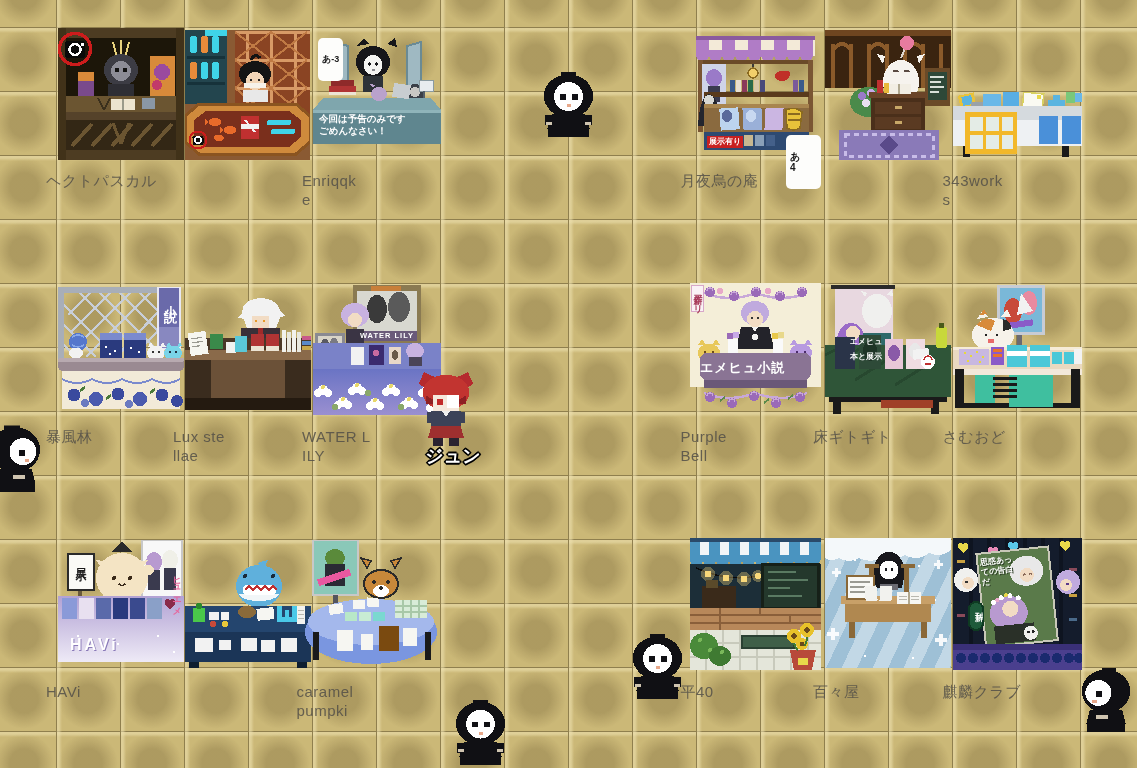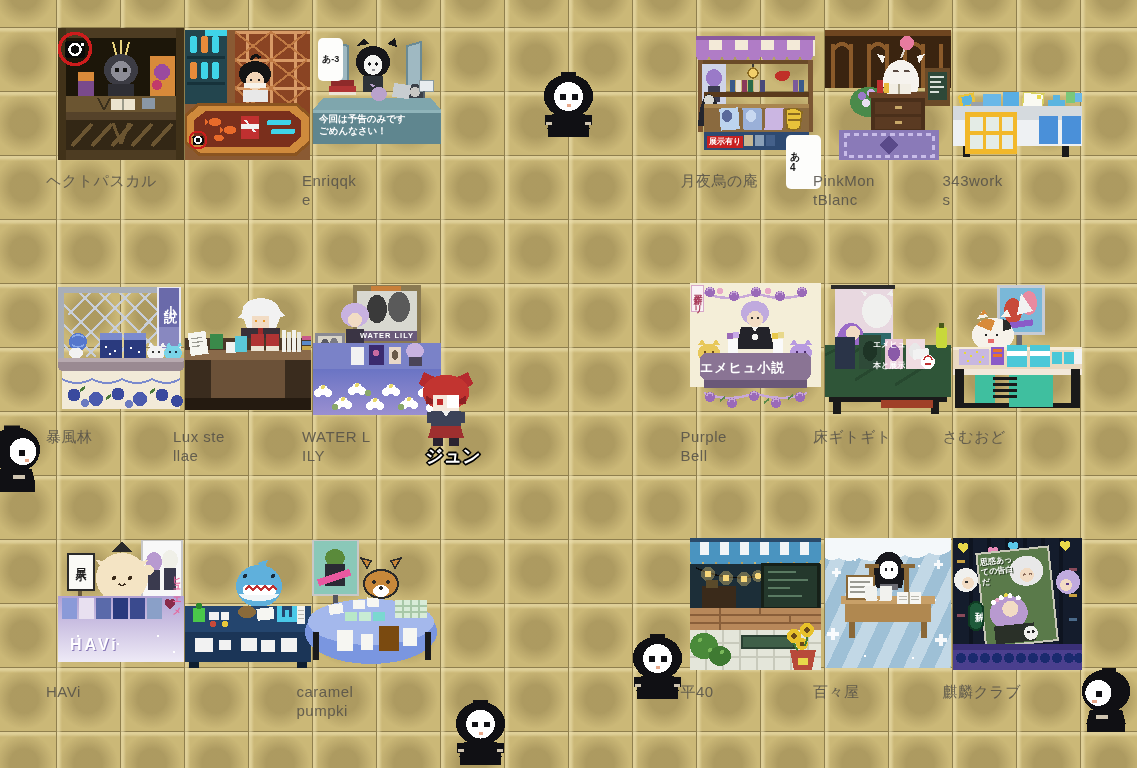--- a/index.html
+++ b/index.html
@@ -283,22 +283,20 @@
           <rect x="70" y="91" width="7" height="3" fill="#c8a868"></rect>
         <path d="M62 54 h24 v10 h-24z" fill="#f2eee4"></path>
         <line x1="74" y1="54" x2="74" y2="64" stroke="#b0a890" stroke-width="1.5"></line>
         <rect x="52" y="50" width="6" height="13" fill="#c03030"></rect>
         <rect x="59" y="53" width="5" height="10" fill="#e8b83a"></rect>
         <rect x="14" y="100" width="100" height="30" fill="#8a7ab8"></rect>
         <rect x="20" y="104" width="88" height="22" fill="none" stroke="#c8bce8" stroke-width="3" stroke-dasharray="5 4"></rect>
         <path d="M64 106 l10 9 -10 9 -10 -9z" fill="#5a4a8a"></path>
       </svg>
     </div>
-    <div class="booth-label" style="top:141px">PinkMon
-tBlanc</div>
   </div>
 
   <div class="booth" style="left:953px;top:92px;width:129px;height:65px">
     <div class="art">
       <svg viewBox="0 0 129 65" width="129" height="65">
         <rect x="6" y="2" width="16" height="13" fill="#e8c23a" transform="rotate(-12 14 8)"></rect>
         <rect x="9" y="4" width="10" height="9" fill="#5ab4e0" transform="rotate(-12 14 8)"></rect>
         <rect x="18" y="10" width="12" height="6" fill="#9aa2a8"></rect>
         <rect x="30" y="2" width="18" height="13" fill="#6ab8e8"></rect>
         <rect x="50" y="0" width="16" height="15" fill="#58aee4"></rect>
@@ -559,21 +557,21 @@
         <rect x="111" y="42" width="11" height="21" rx="3" fill="#c8d83a"></rect>
         <rect x="114" y="38" width="5" height="5" fill="#4a5a1a"></rect>
         <rect x="88" y="64" width="16" height="10" fill="#f2f2f2" transform="rotate(-6 96 69)"></rect>
         <circle cx="103" cy="77" r="7" fill="#fff"></circle>
         <path d="M99 75 a4 4 0 0 1 8 0 M100 79 h6" stroke="#c03030" stroke-width="1.5" fill="none"></path>
         <rect x="4" y="112" width="118" height="5" fill="#1a1a1a"></rect>
         <rect x="8" y="112" width="8" height="17" fill="#1a1a1a"></rect>
         <rect x="106" y="112" width="8" height="17" fill="#1a1a1a"></rect>
         <rect x="56" y="115" width="52" height="8" fill="#a04028"></rect>
       </svg>
-      <div class="ov" style="left:48px;top:49px;width:34px;text-align:left;color:#fff;font-size:8px;font-weight:bold;line-height:21px;white-space:pre-line">エメヒュ
+      <div class="ov" style="left:24px;top:49px;width:34px;text-align:center;color:#fff;font-size:8px;font-weight:bold;line-height:15px;white-space:pre-line">エメヒュ
 本と展示</div>
     </div>
     <div class="booth-label" style="top:142px">床ギトギト</div>
   </div>
 
   <div class="booth" style="left:953px;top:285px;width:129px;height:130px">
     <div class="art">
       <svg viewBox="0 0 129 130" width="129" height="130">
         <rect x="44" y="0" width="48" height="50" fill="#c8ccd4"></rect>
         <rect x="47" y="3" width="42" height="44" fill="#7ab8d8"></rect>

